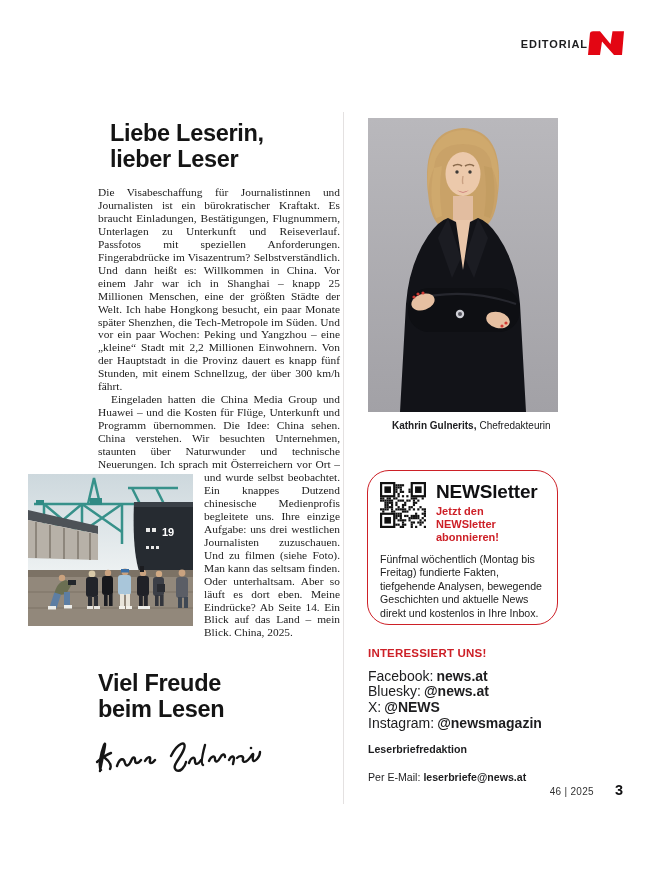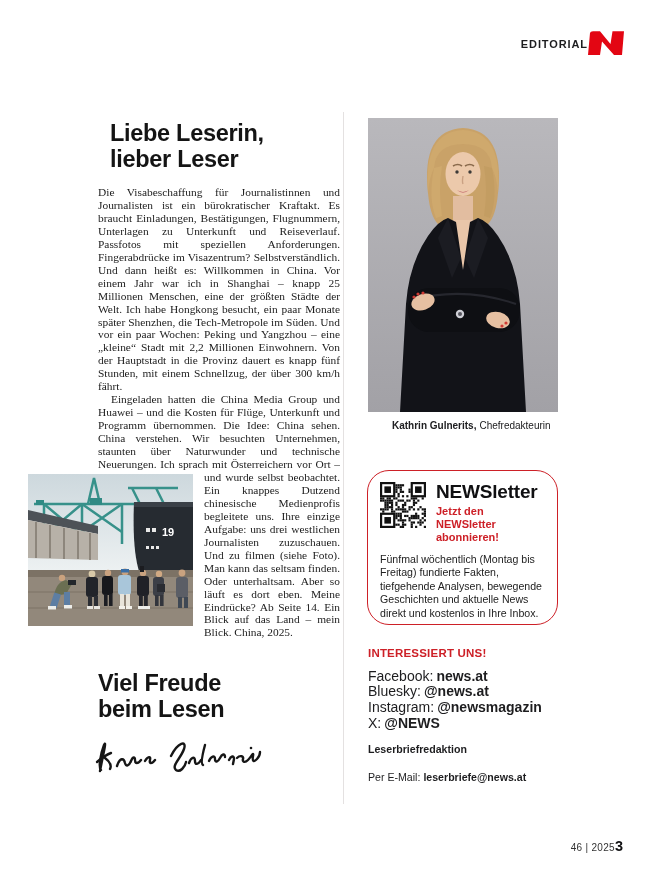--- a/index.html
+++ b/index.html
@@ -41,21 +41,21 @@
   .nl-cta { margin-top:3px; font-size:11px; line-height:13px; font-weight:700; color:var(--accent); }
   .nl-body { margin-top:9px; font-size:10.6px; line-height:13.4px; color:#222; }
 
   .feedback { position:absolute; left:368px; top:647px; width:200px; }
   .fb-head { font-size:11.5px; line-height:13.5px; font-weight:700; color:var(--accent); letter-spacing:.2px; }
   .fb-list { margin-top:8px; font-size:14px; line-height:15.8px; color:#1d1d1f; }
   .fb-row b { margin-left:3px; }
   .fb-post { margin-top:10px; font-size:10.6px; line-height:15.8px; color:#1d1d1f; }
   .fb-email { margin-top:13px; font-size:10.6px; line-height:15.8px; color:#1d1d1f; }
 
-  .footer { position:absolute; top:838px; right:31px; display:flex; align-items:baseline; gap:0; }
+  .footer { position:absolute; top:782px; right:31px; display:flex; align-items:baseline; gap:21px; }
   .issue { font-size:10px; letter-spacing:.3px; color:#333; }
   .pageno { font-size:14.5px; font-weight:700; color:#101012; }
 </style>
 </head>
 <body>
 
 <div class="page">
 
   <div class="brand">
     <span class="brand-tag">EDITORIAL</span>
@@ -435,24 +435,24 @@
       <span style="display:block">INTERESSIERT UNS!</span>
     </div>
     <div class="fb-list">
       <div class="fb-row">
         <span>Facebook:</span><b>news.at</b>
       </div>
       <div class="fb-row">
         <span>Bluesky:</span><b>@news.at</b>
       </div>
       <div class="fb-row">
-        <span>Instagram:</span><b>@newsmagazin</b>
+        <span>X:</span><b>@NEWS</b>
       </div>
       <div class="fb-row">
-        <span>X:</span><b>@NEWS</b>
+        <span>Instagram:</span><b>@newsmagazin</b>
       </div>
     </div>
     <div class="fb-post">
       <div><b>Leserbriefredaktion</b></div>
     </div>
     <div class="fb-email fb-row">
       <span>Per E-Mail:</span><b>leserbriefe@news.at</b>
     </div>
   </div>
 

